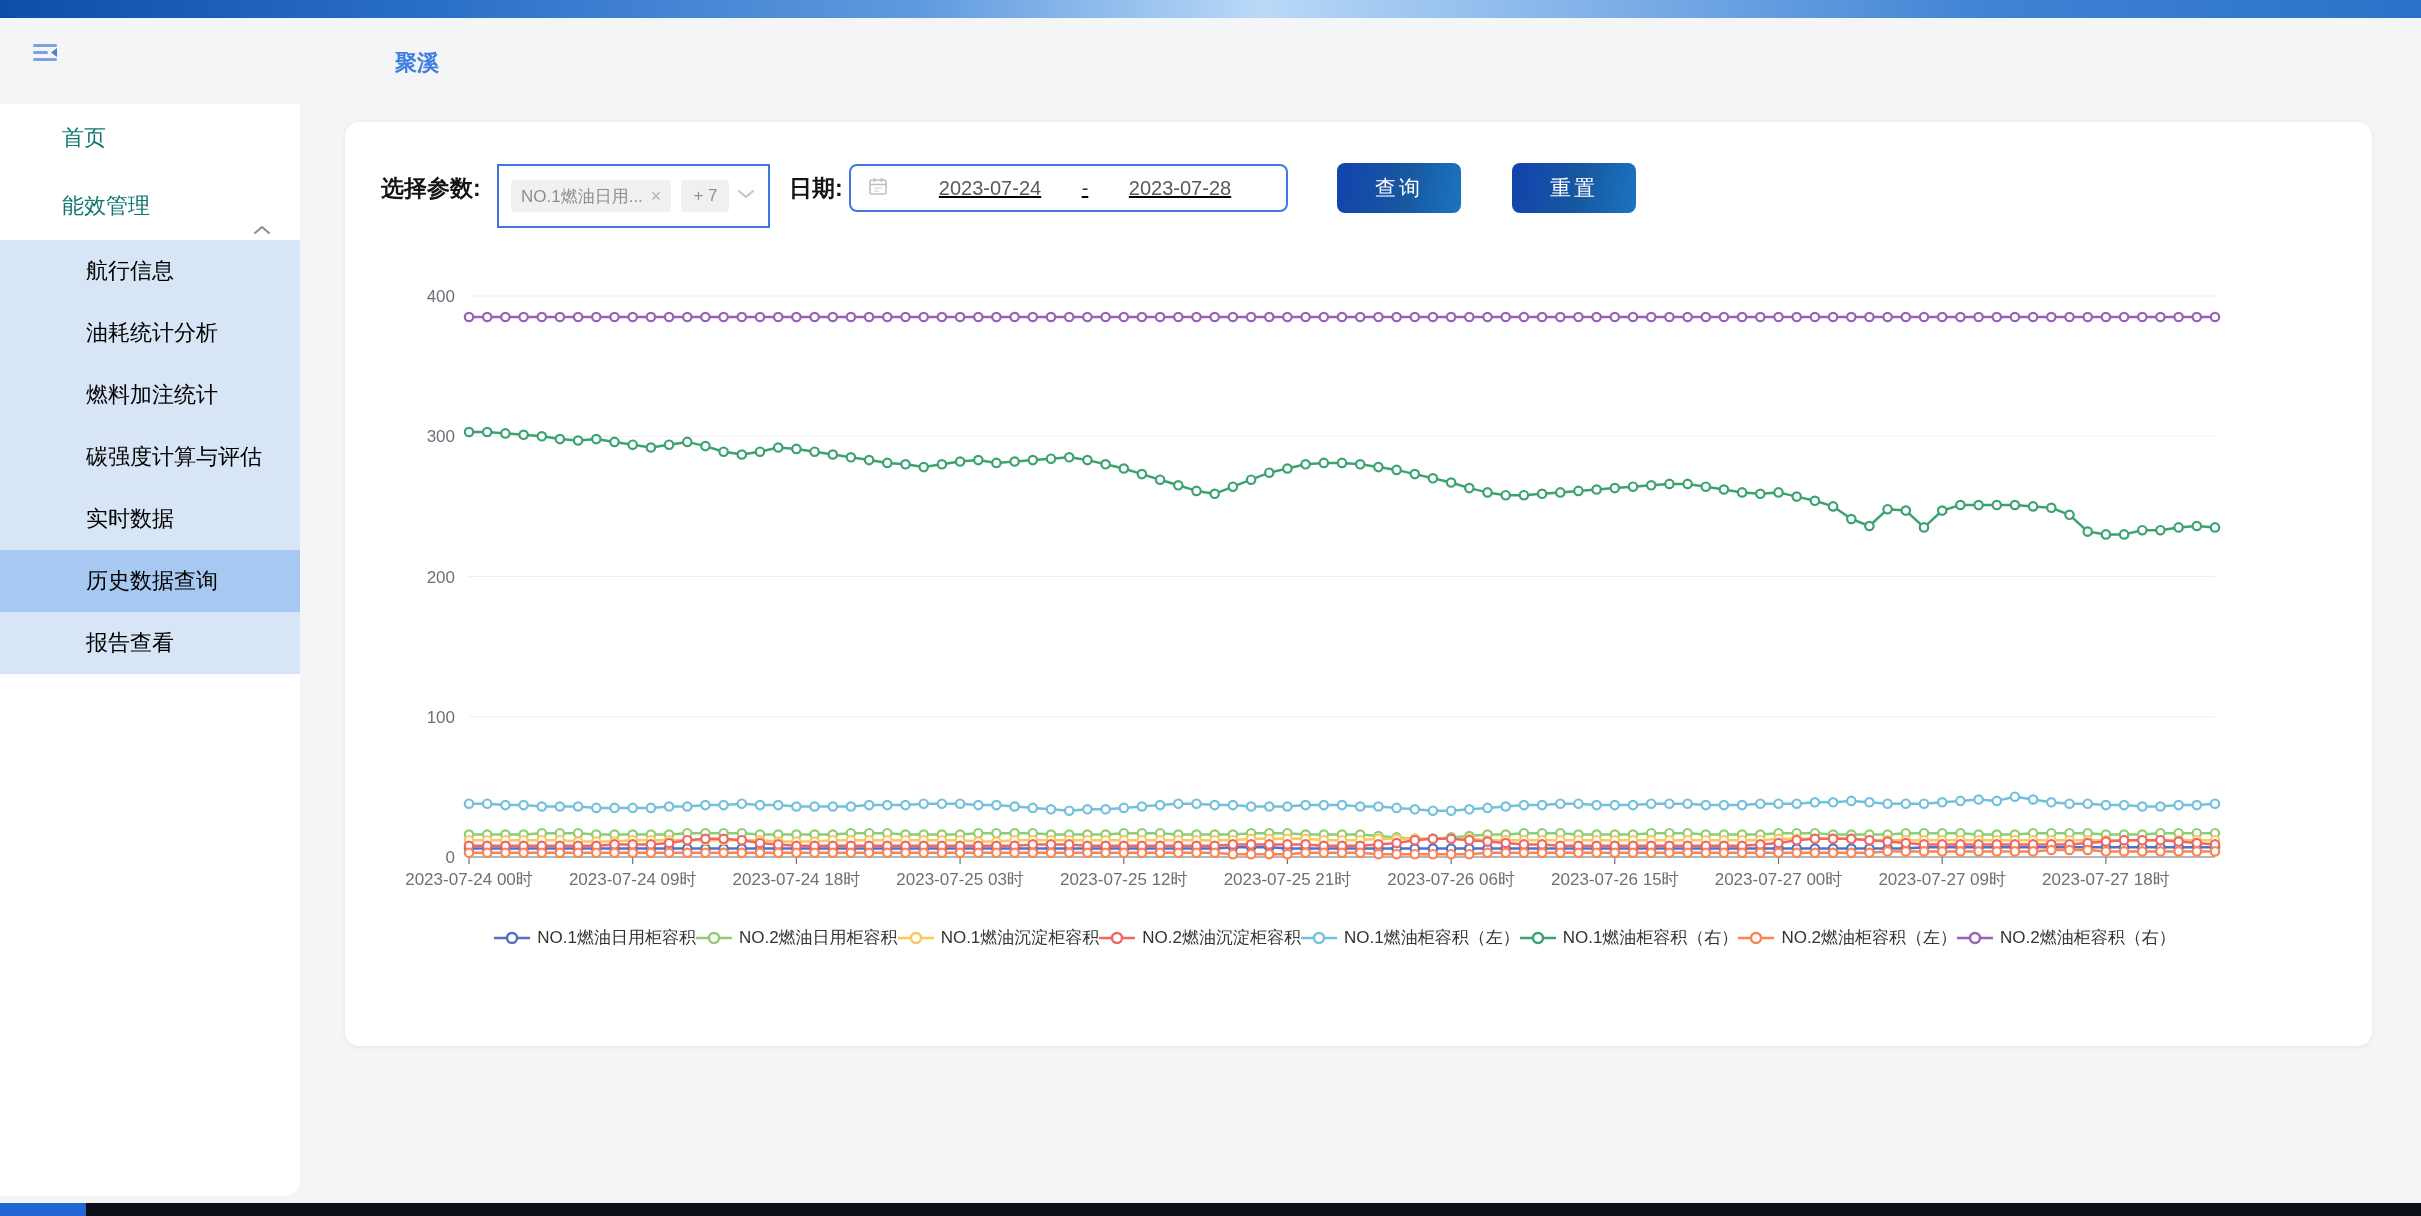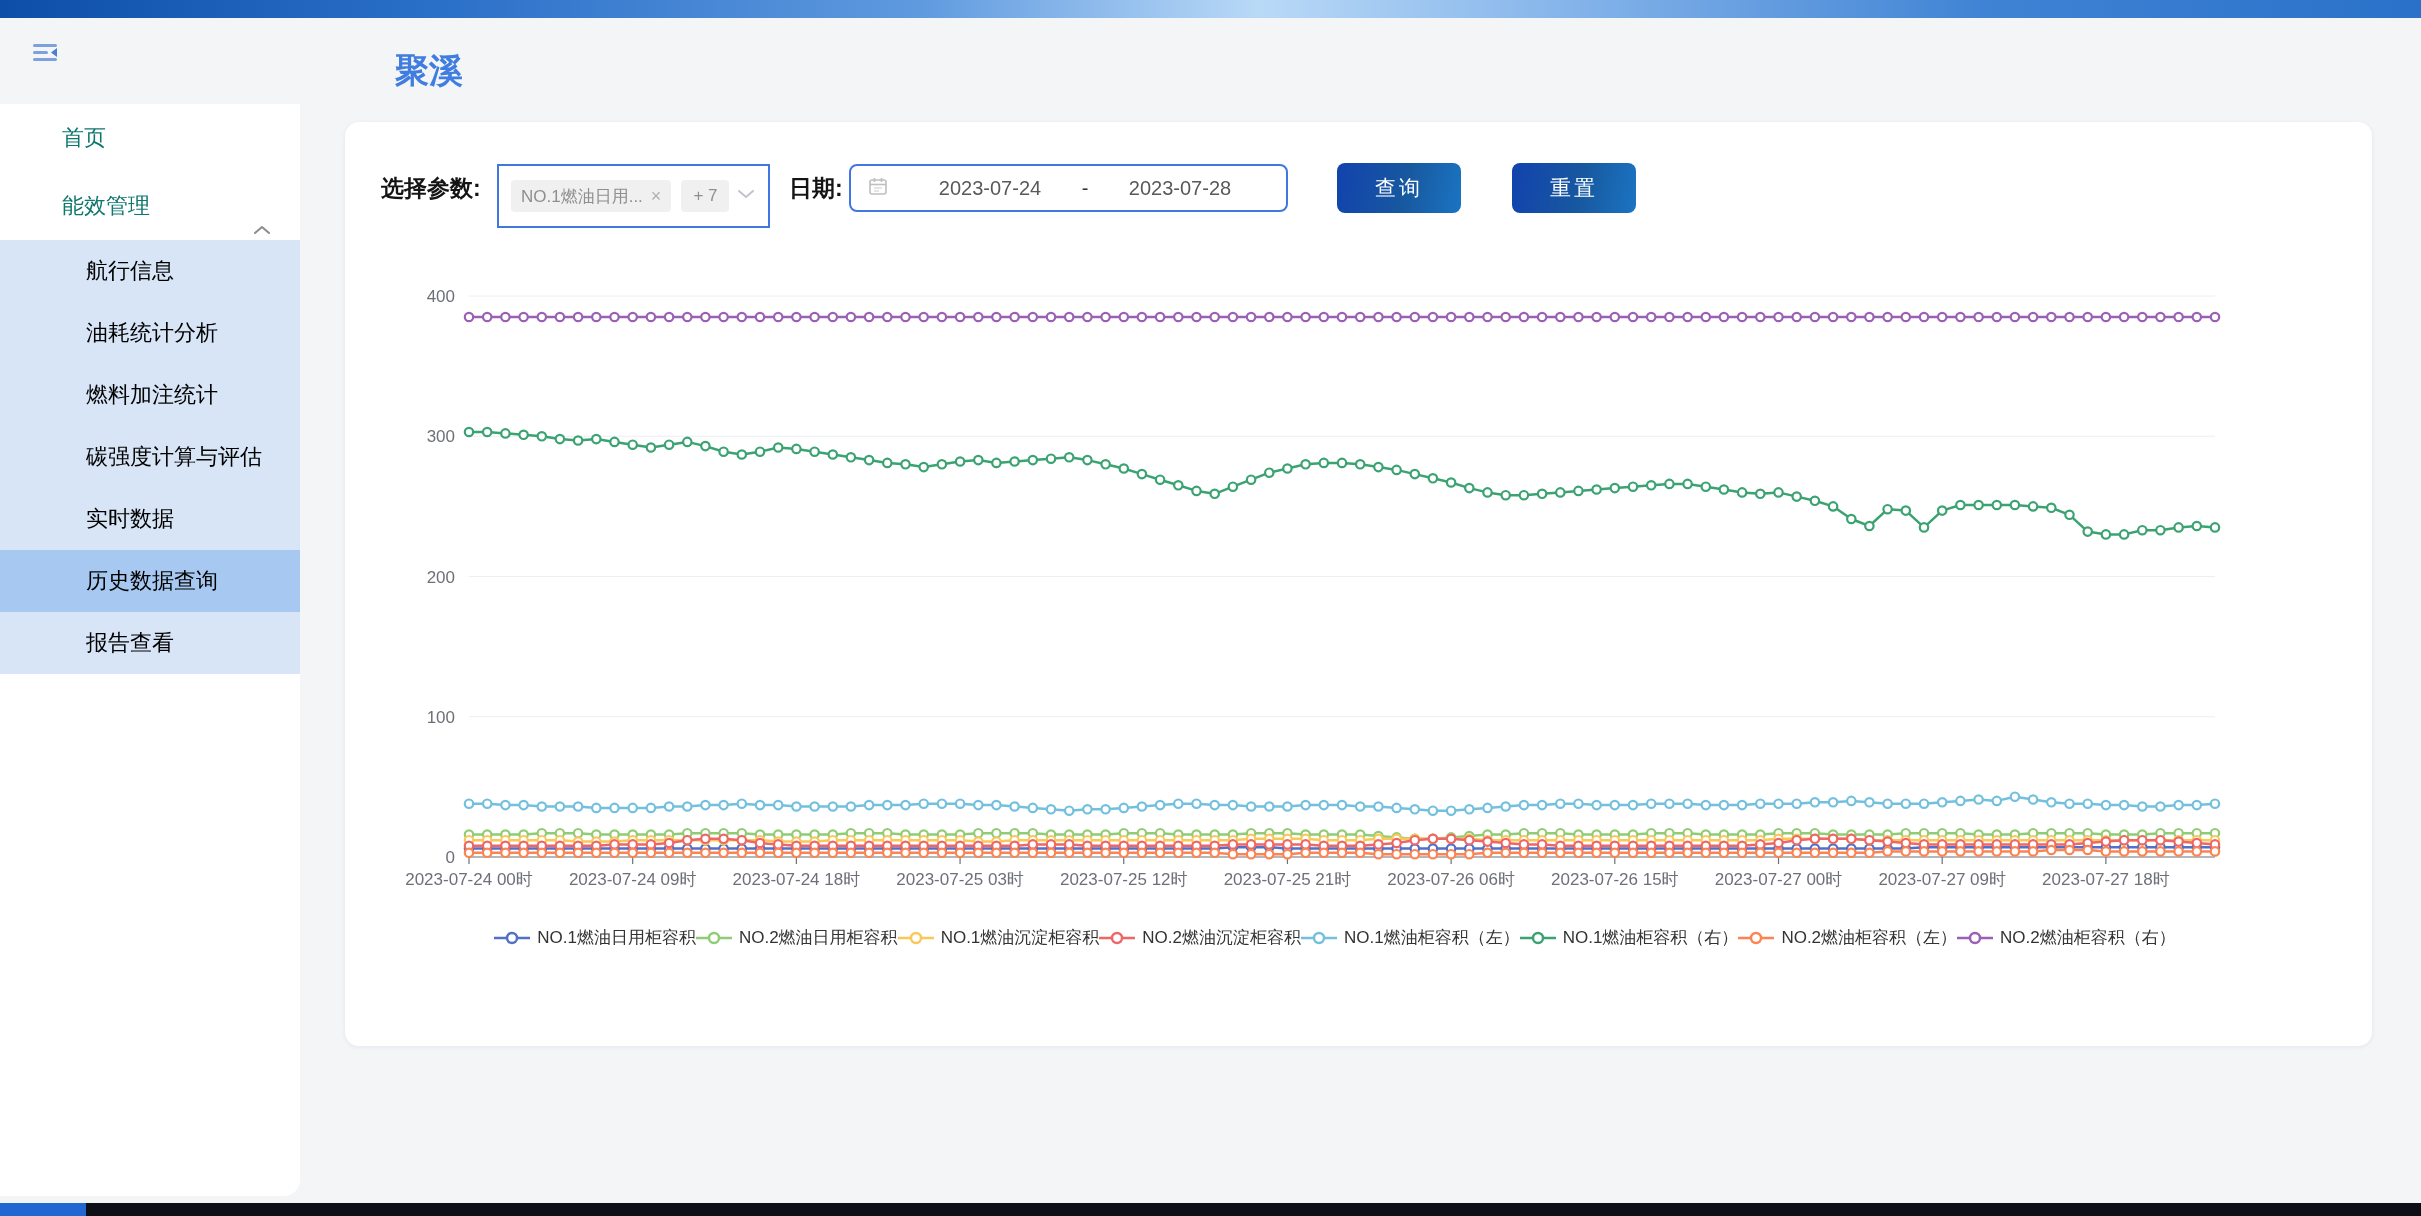--- a/index.html
+++ b/index.html
@@ -12,35 +12,35 @@
   
   .side-collapse{position:absolute;left:30px;top:38px;width:30px;height:30px;cursor:pointer;}
   .sidebar{position:absolute;left:0;top:104px;width:300px;height:1092px;background:#ffffff;
     border-radius:0 0 16px 0;}
   .menu-row{position:relative;height:68px;line-height:68px;padding-left:62px;font-size:22px;color:#0f766e;cursor:pointer;}
   .menu-row .chev{position:absolute;right:28px;top:24px;}
   .submenu{background:#d7e5f7;}
   .sub-item{height:62px;line-height:62px;padding-left:86px;font-size:22px;color:#000000;cursor:pointer;}
   .sub-item.selected{background:#a7c8f0;}
   
-  .page-title{position:absolute;left:395px;top:48px;font-size:34px;font-weight:600;color:#3f7de0;}
+  .page-title{position:absolute;left:395px;top:48px;font-size:22px;font-weight:600;color:#3f7de0;}
   .card{position:absolute;left:345px;top:122px;width:2027px;height:924px;background:#fff;border-radius:14px;
     box-shadow:0 1px 5px rgba(15,35,95,0.07);}
   .filter-label{position:absolute;top:163px;height:50px;line-height:50px;font-size:23px;font-weight:600;color:#141414;}
   .lbl-param{left:381px;}
   .lbl-date{left:789px;}
   .sel-box{position:absolute;left:497px;top:164px;width:273px;height:64px;border:2px solid #4077e3;border-radius:0;
     background:#fff;display:flex;align-items:center;padding:0 12px 0 12px;cursor:pointer;}
   .sel-tag{display:flex;align-items:center;background:#f0f0f1;border-radius:4px;height:32px;padding:0 10px;
     font-size:17px;color:#8f8f8f;white-space:nowrap;}
   .sel-tag .x{margin-left:8px;color:#b0b0b0;font-size:18px;line-height:1;cursor:pointer;}
   .sel-tag.more{margin-left:10px;padding:0 12px;}
   .sel-chev{margin-left:auto;}
   .date-box{position:absolute;left:849px;top:164px;width:439px;height:48px;border:2px solid #4077e3;border-radius:8px;
-    background:#fff;display:flex;align-items:center;padding:0 16px;}
+    background:#fff;display:flex;align-items:center;padding:0 16px;text-decoration:underline;}
   .date-val{font-size:20px;color:#595959;}
   .date-start{margin-left:26px;width:150px;text-align:center;}
   .date-sep{width:40px;text-align:center;color:#333;}
   .date-end{width:150px;text-align:center;}
   .btn{position:absolute;top:163px;width:124px;height:50px;border:none;border-radius:8px;color:#fff;
     font-size:21px;letter-spacing:3px;cursor:pointer;font-family:inherit;
     background:linear-gradient(100deg,#1243ae 0%,#17589f 55%,#1b74c2 100%);}
   .btn-query{left:1337px;}
   .btn-reset{left:1512px;}
   

